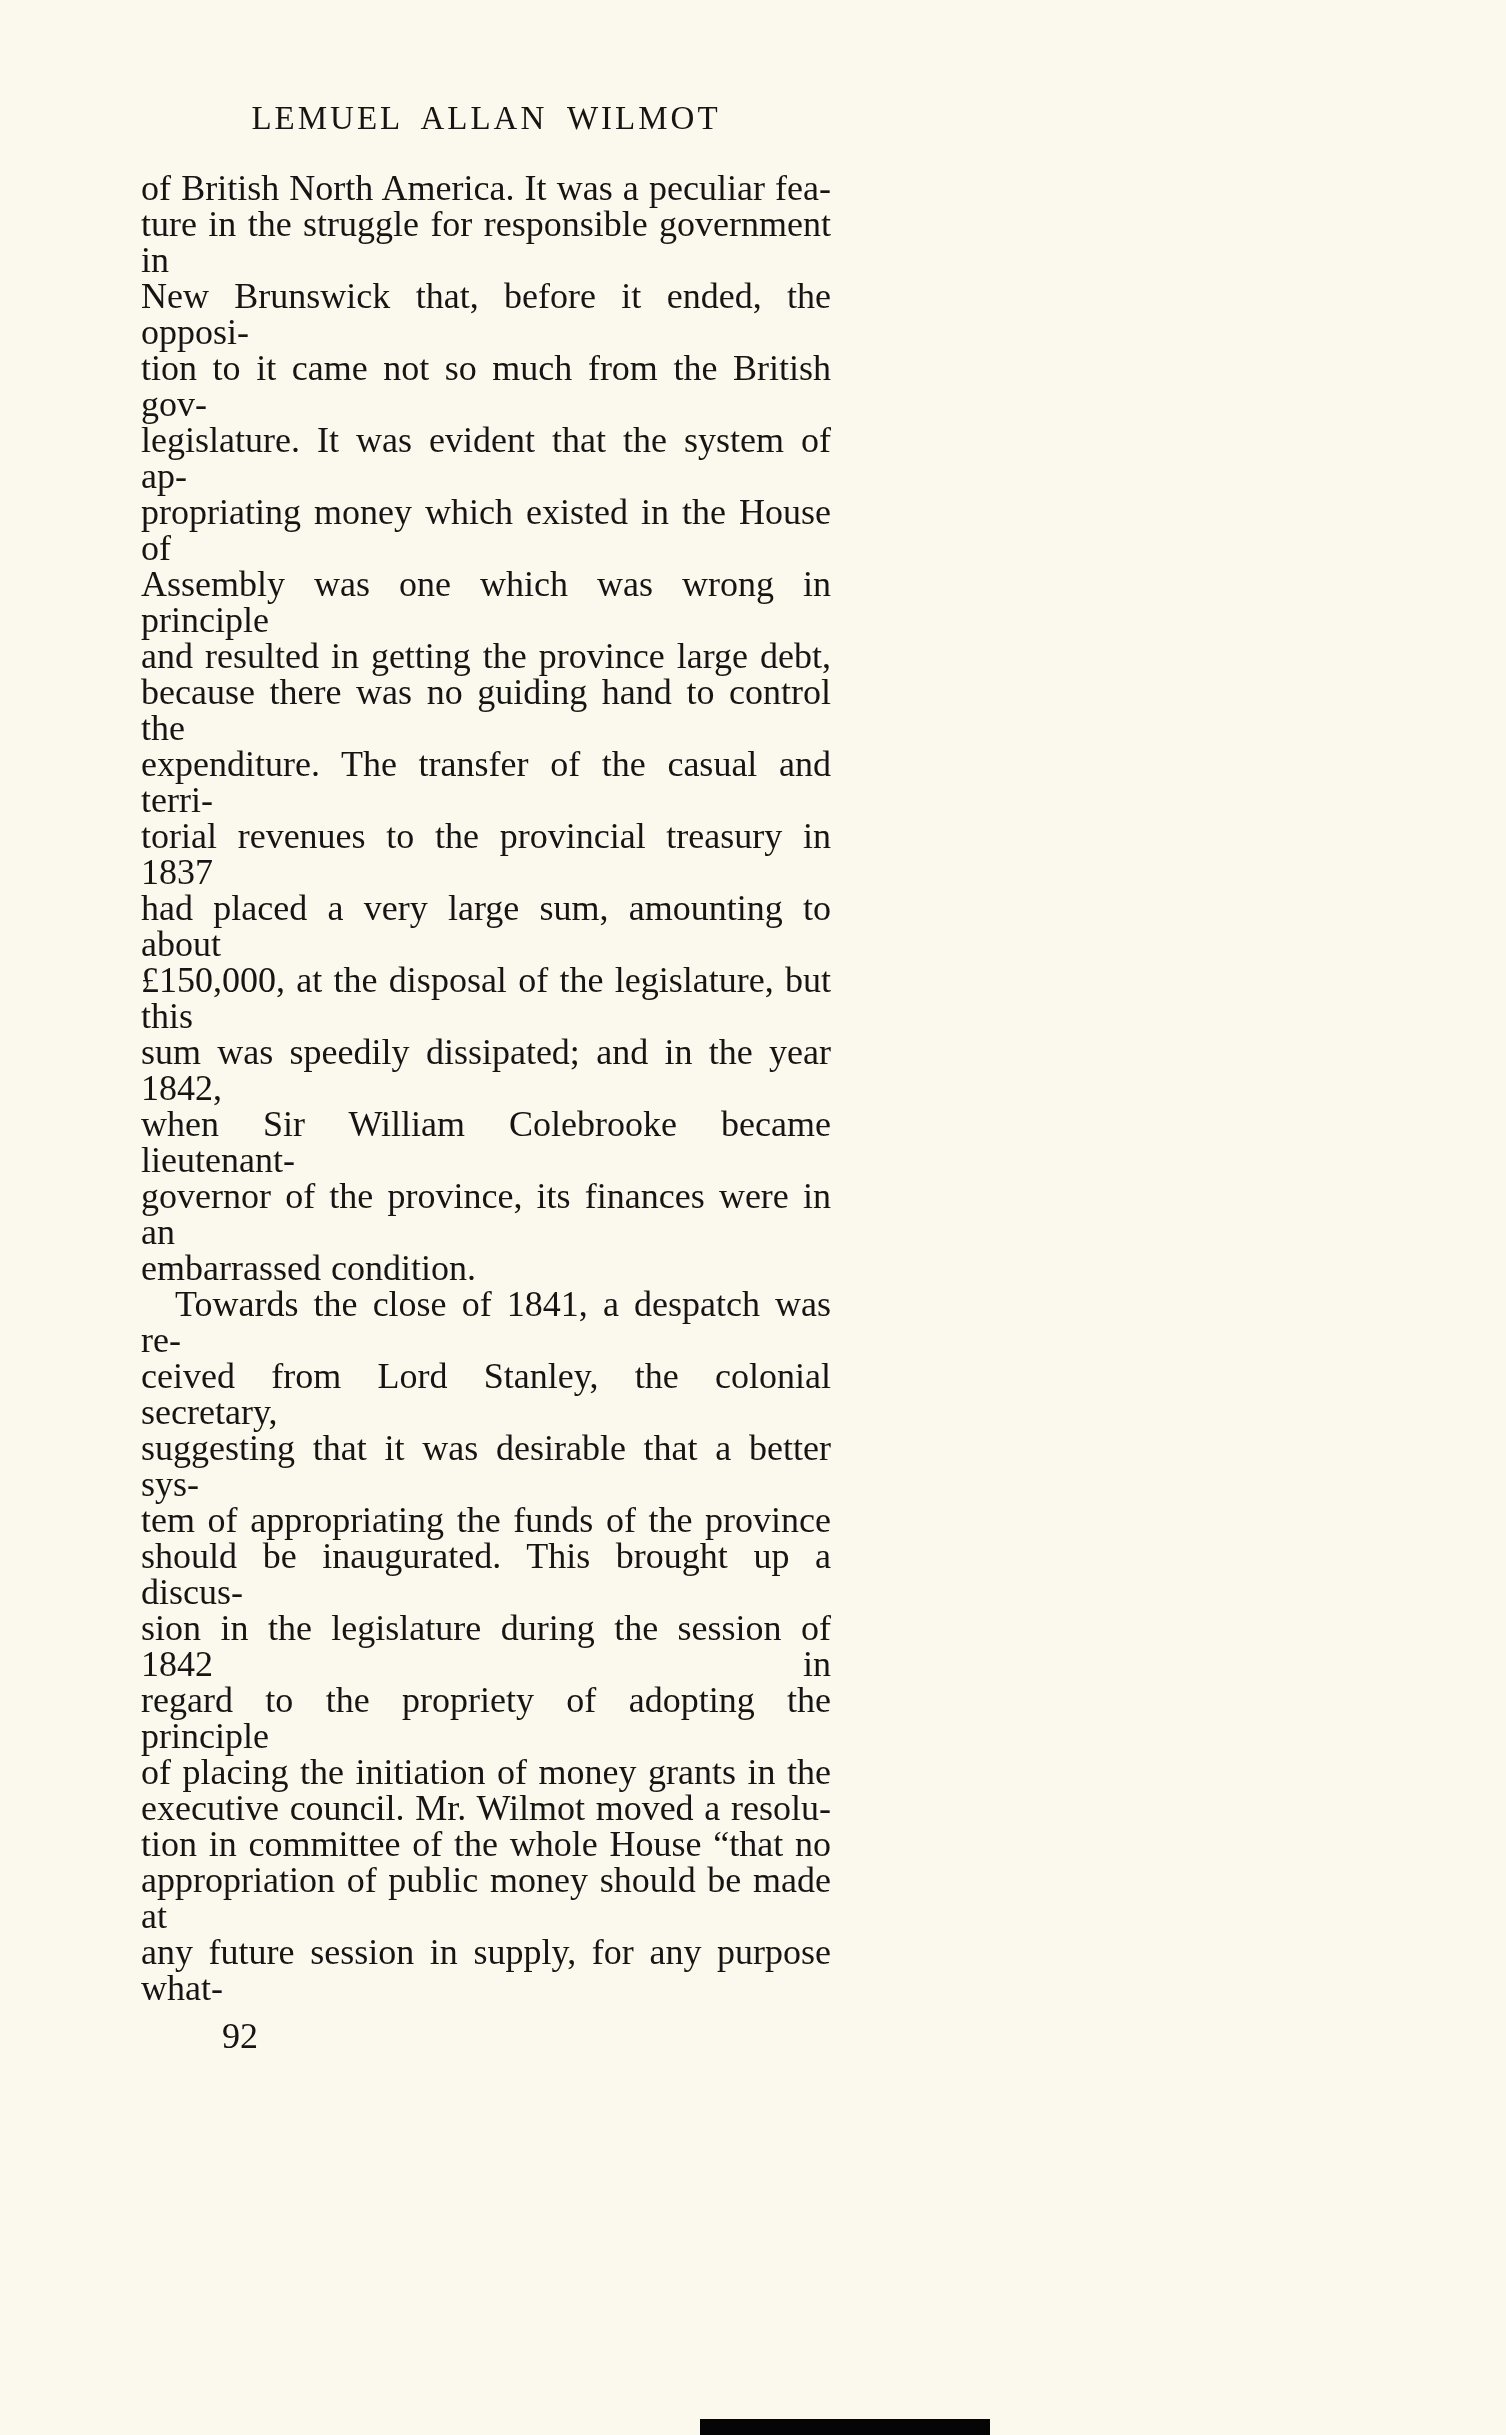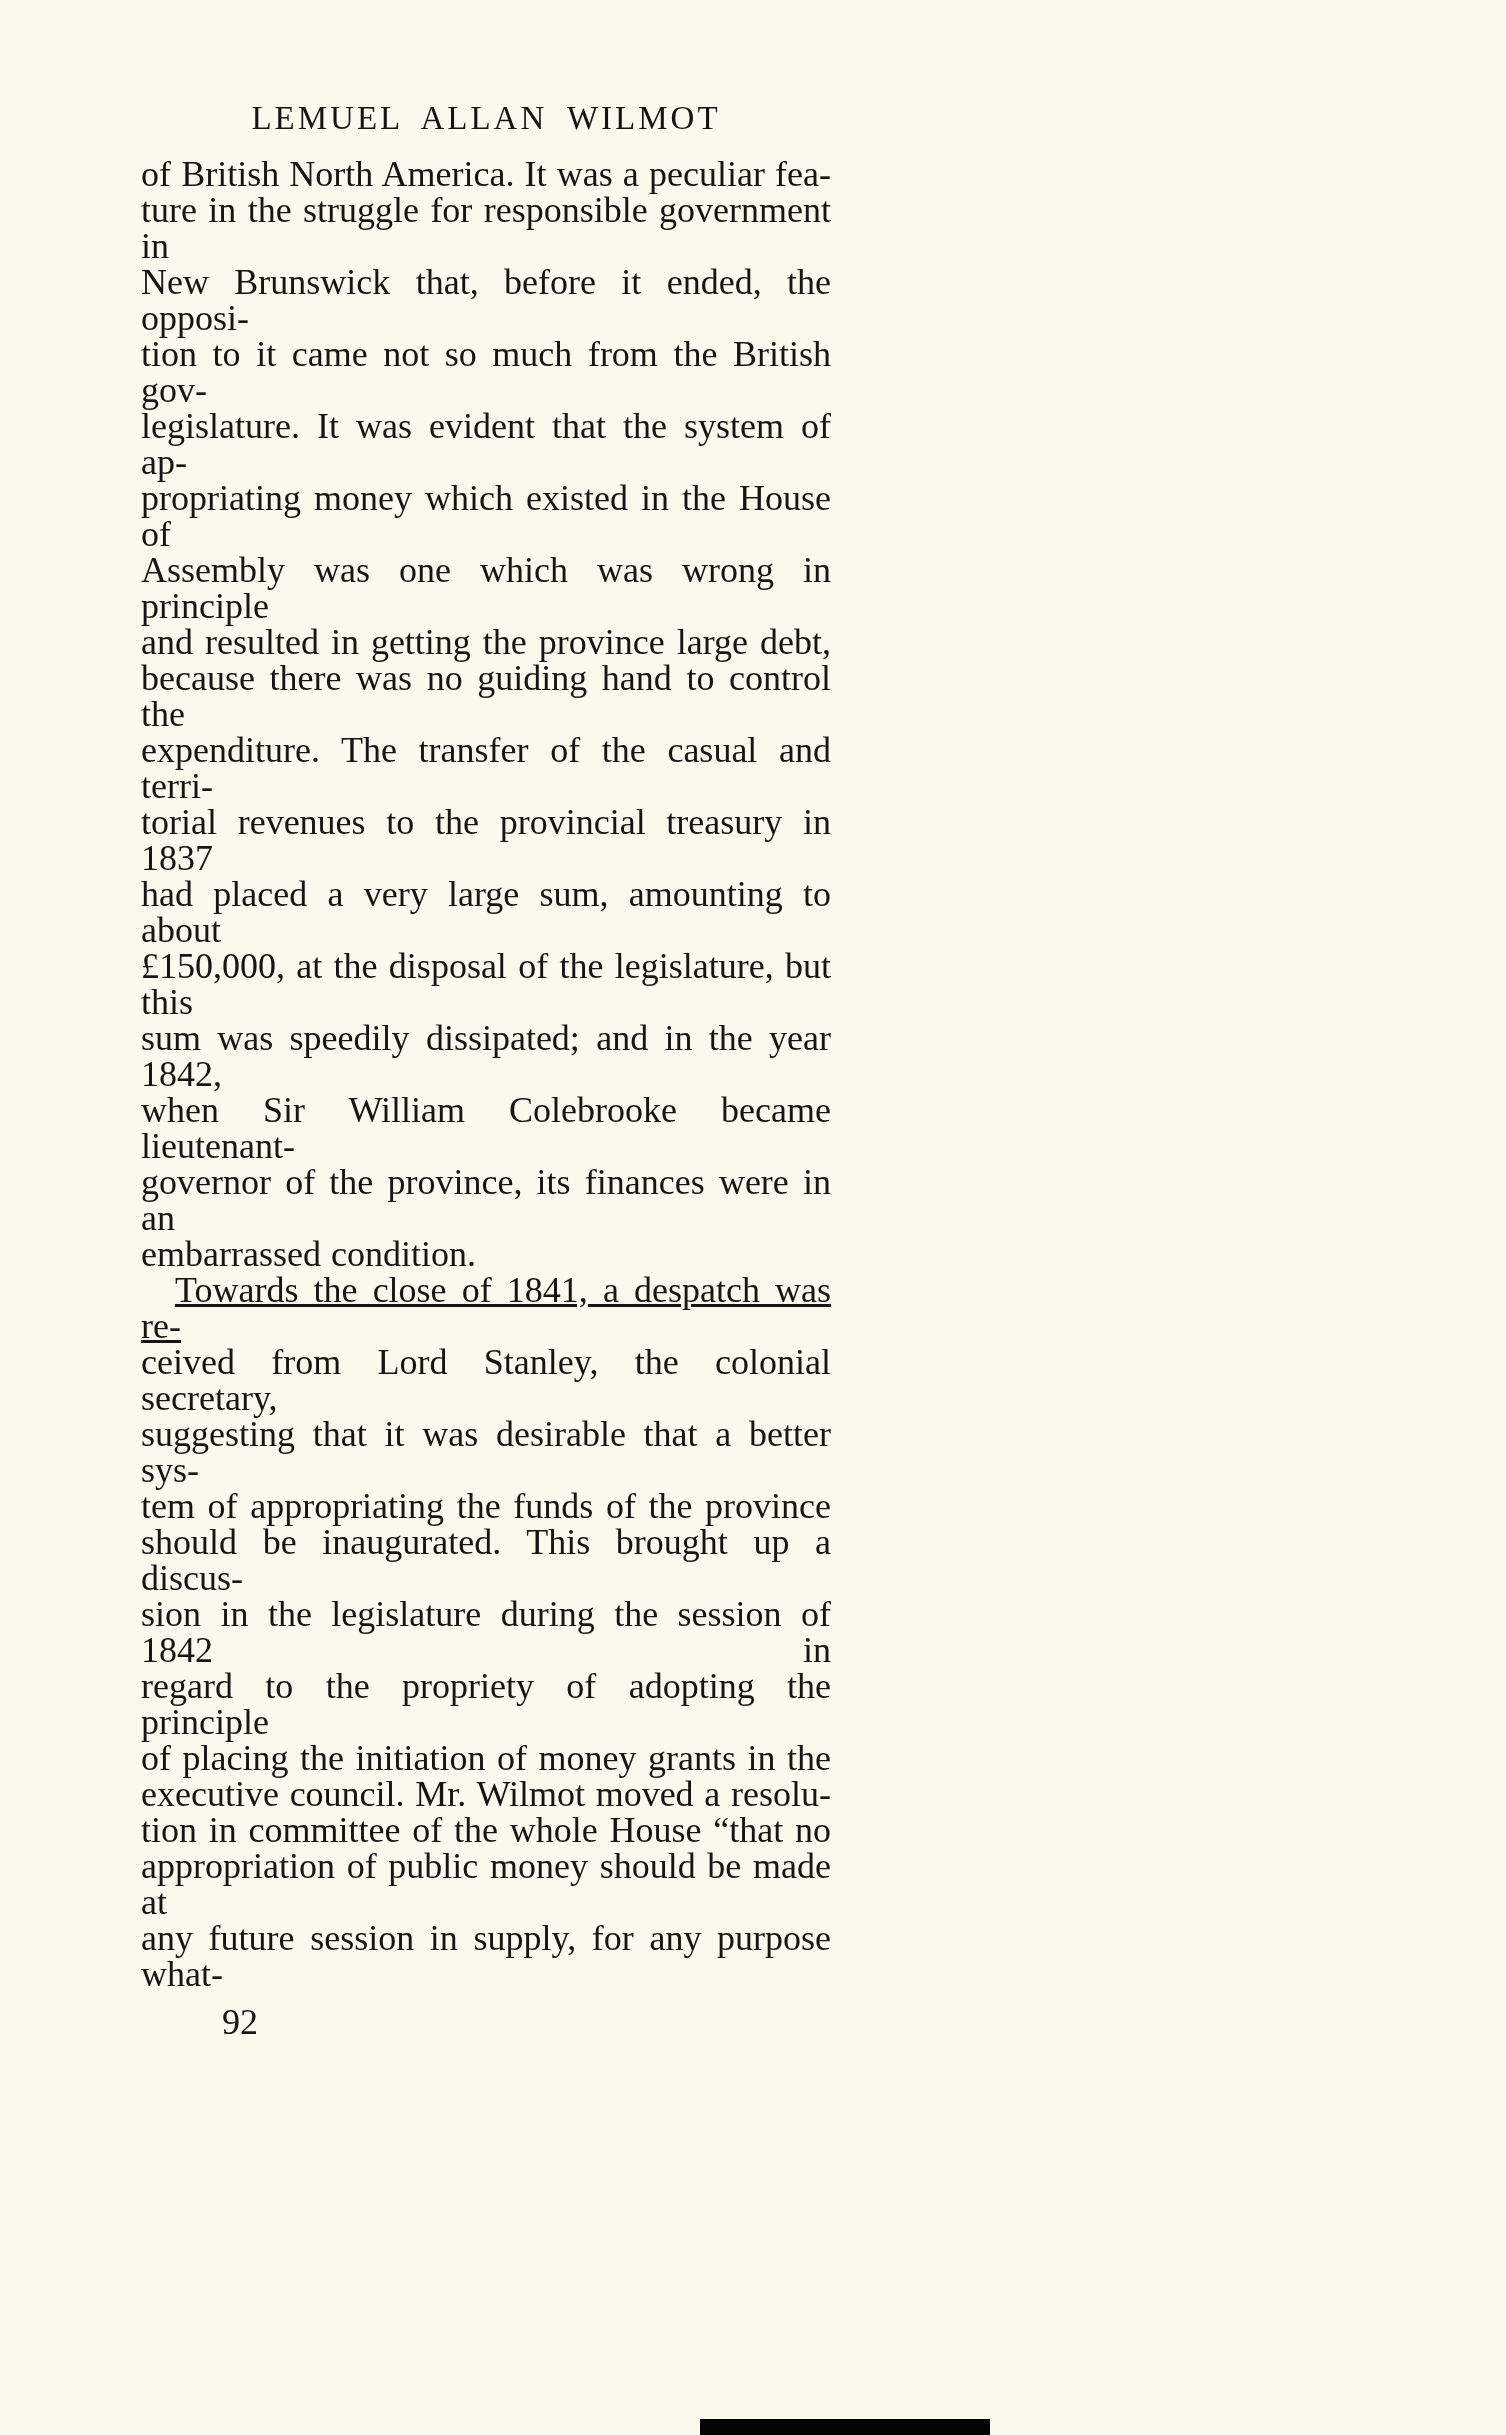--- a/index.html
+++ b/index.html
@@ -26,21 +26,21 @@
     width: 690px;
   }
 
   .header-title {
     font-size: 33px;
     font-weight: 400;
     line-height: 40px;
     text-align: center;
     letter-spacing: 3px;
     word-spacing: 9px;
-    margin-bottom: 18px;
+    margin-bottom: 32px;
     white-space: nowrap;
   }
 
   .paragraph { display: block; }
 
   .line {
     font-size: 36px;
     line-height: 36px;
     text-align: justify;
     text-align-last: justify;
@@ -48,21 +48,20 @@
     word-spacing: 1px;
   }
 
   .line.last-line {
     text-align-last: left;
     -moz-text-align-last: left;
   }
 
   .line.first-indent {
     text-indent: 34px;
-    text-decoration: underline;
   }
 
   .page-number {
     font-size: 36px;
     line-height: 36px;
     margin-top: 12px;
     margin-left: 81px;
   }
 
   .artifact-bar {

